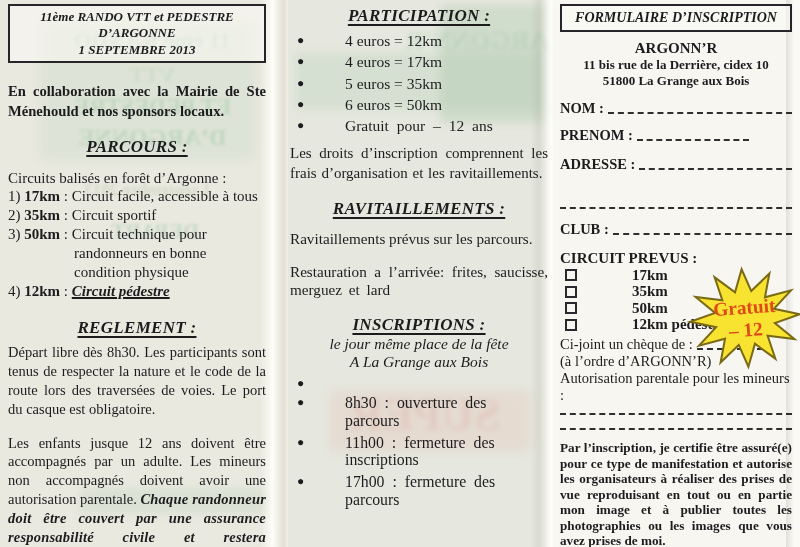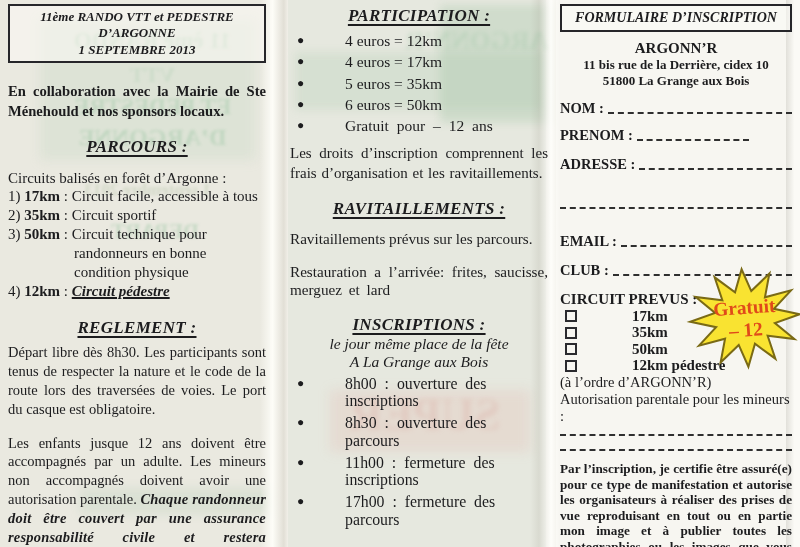--- a/index.html
+++ b/index.html
@@ -220,21 +220,20 @@
 
   <div id="inscr-h" class="h-script">
     <span class="u">INSCRIPTIONS :</span>
   </div>
   <div class="inscr-sub">le jour même place de la fête</div>
   <div class="inscr-sub">A La Grange aux Bois</div>
 
   <div id="times-list">
     <div class="bullet-row">
       <span class="bullet">●</span>
-      <span>8h00 : ouverture des inscriptions</span>
     </div>
     <div class="bullet-row">
       <span class="bullet">●</span>
       <span>8h30 : ouverture des parcours</span>
     </div>
     <div class="bullet-row">
       <span class="bullet">●</span>
       <span>11h00 : fermeture des inscriptions</span>
     </div>
     <div class="bullet-row">
@@ -262,24 +261,20 @@
   </div>
   <div class="field-row fr-prenom">
     <span>PRENOM :</span>
     <span class="dashfill"></span>
   </div>
   <div class="field-row fr-adresse">
     <span>ADRESSE :</span>
     <span class="dashfill"></span>
   </div>
   <div id="solo-dash" class="dashline"></div>
-  <div class="field-row fr-email">
-    <span>EMAIL :</span>
-    <span class="dashfill"></span>
-  </div>
   <div class="field-row fr-club">
     <span>CLUB :</span>
     <span class="dashfill"></span>
   </div>
 
   <div id="circuit-h">CIRCUIT PREVUS :</div>
 
   <div class="cbx-row">
     <span class="cbx"></span>
     <span class="cbx-label">17km</span>
@@ -290,20 +285,24 @@
   </div>
   <div class="cbx-row">
     <span class="cbx"></span>
     <span class="cbx-label">50km</span>
   </div>
   <div class="cbx-row">
     <span class="cbx"></span>
     <span class="cbx-label">12km pédestre</span>
   </div>
 
+  <div id="cheque-row">
+    <span>Ci-joint un chèque de :</span>
+    <span class="dashfill"></span>
+  </div>
   <div id="ordre">
     <span>(à l’ordre d’</span><span class="bold">ARGONN’R</span><span>)</span>
   </div>
   <div id="autorisation">Autorisation parentale pour les mineurs :</div>
   <div id="adash-1" class="dashline"></div>
   <div id="adash-2" class="dashline"></div>
 
   <p id="legal" class="just">Par l’inscription, je certifie être assuré(e) pour ce type de manifestation et autorise les organisateurs à réaliser des prises de vue reproduisant en tout ou en partie mon image et à publier toutes les photographies ou les images que vous avez prises de moi.</p>
 
   <svg id="starburst" viewBox="0 0 120 108">

